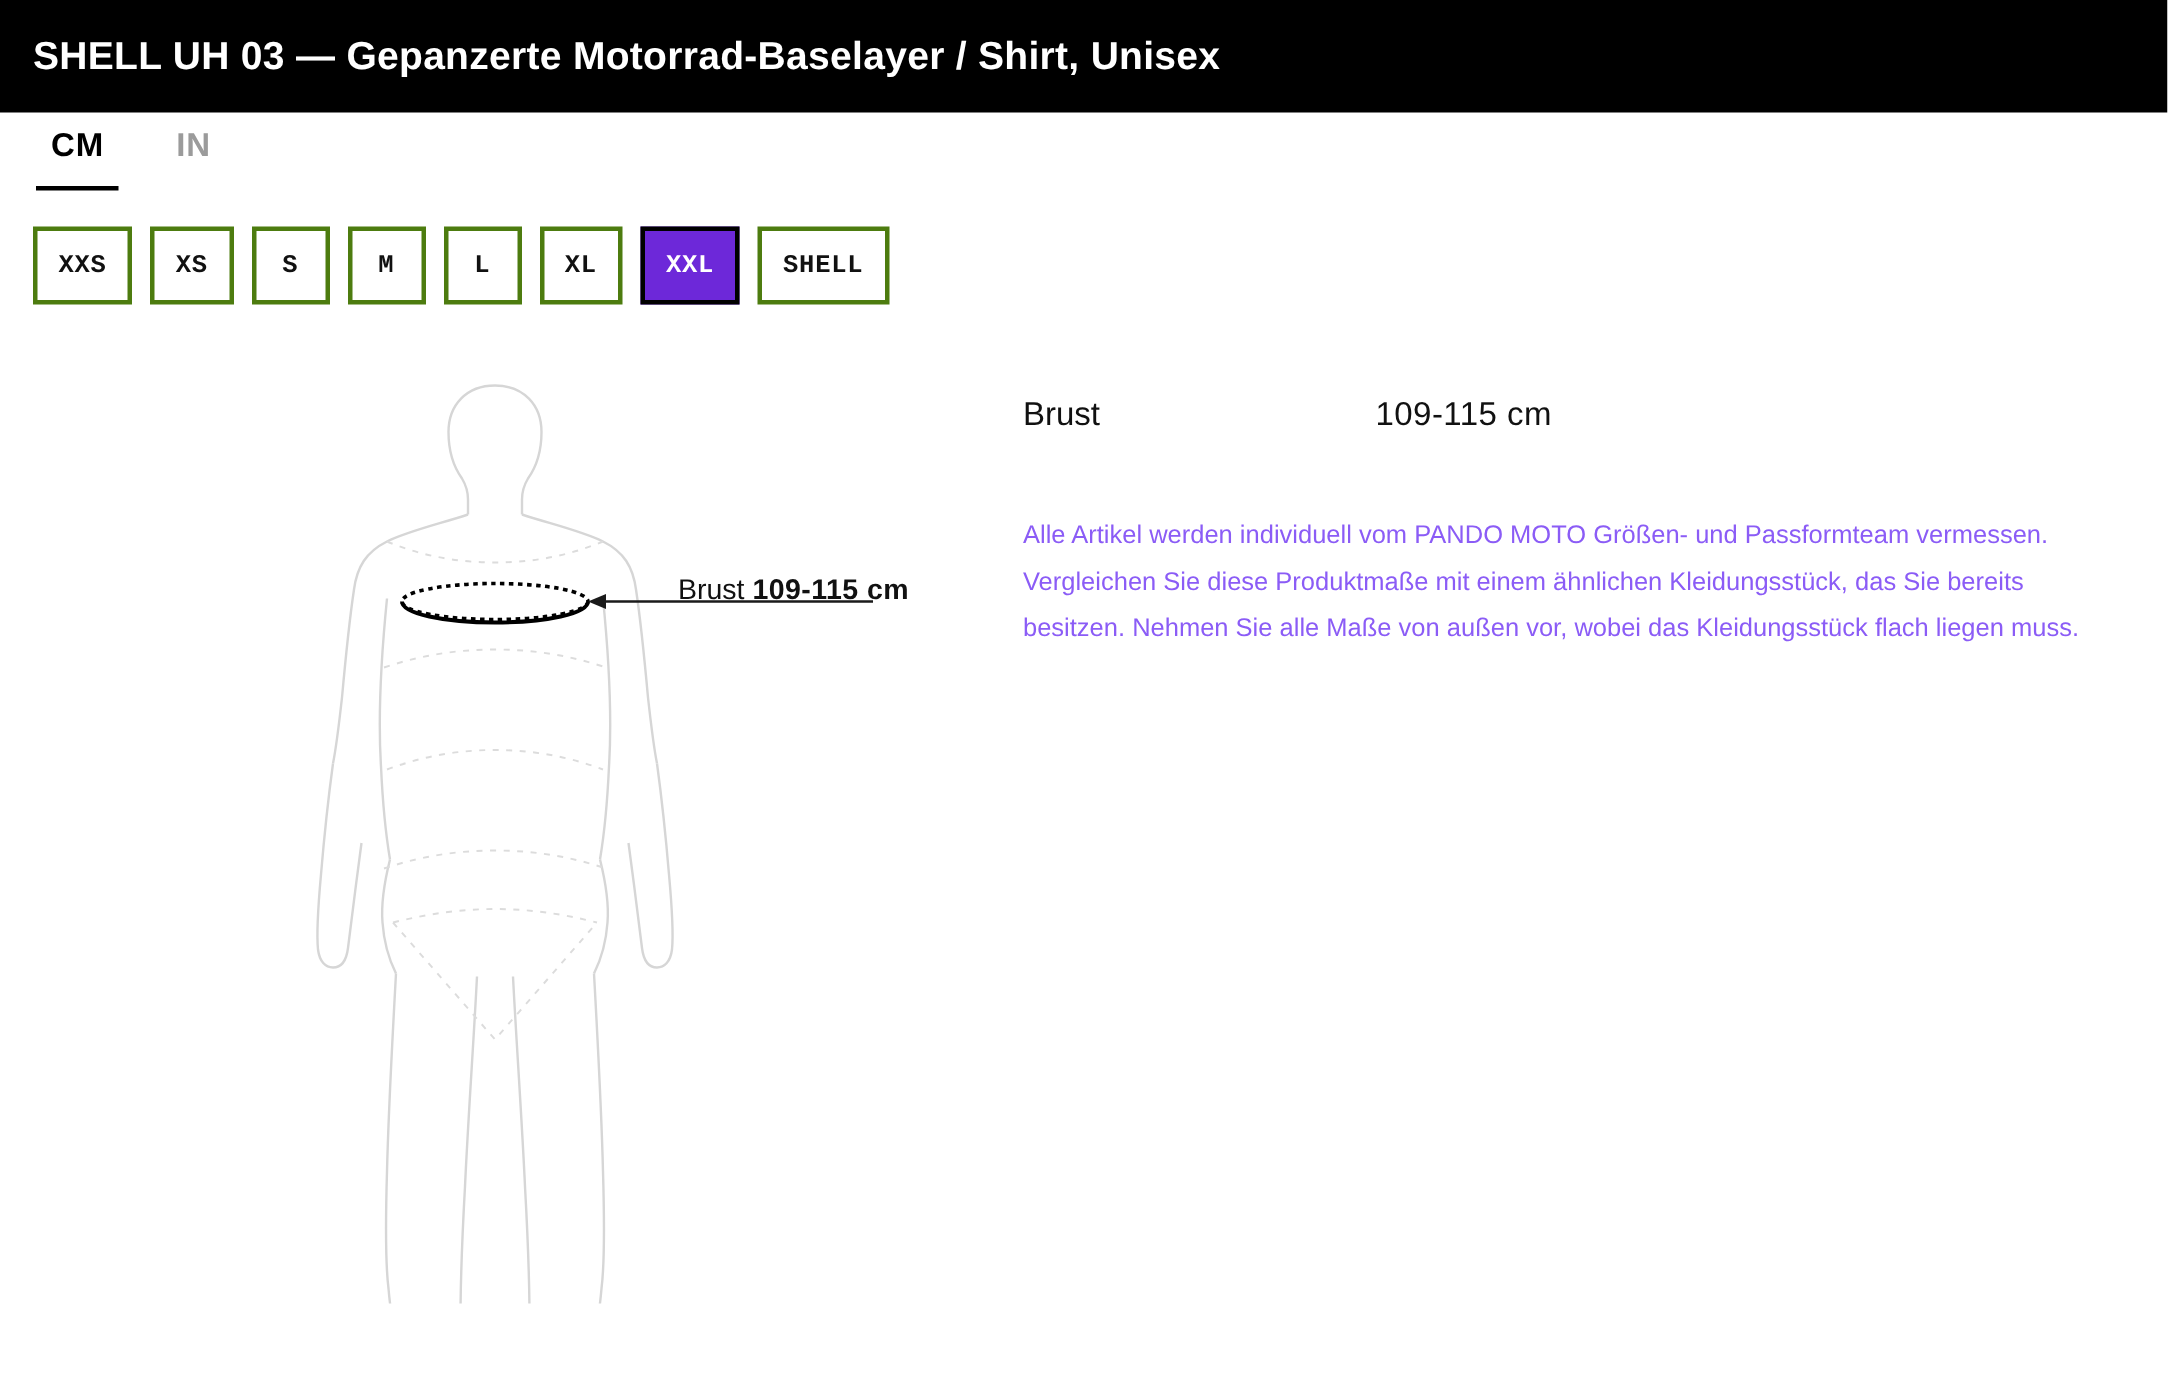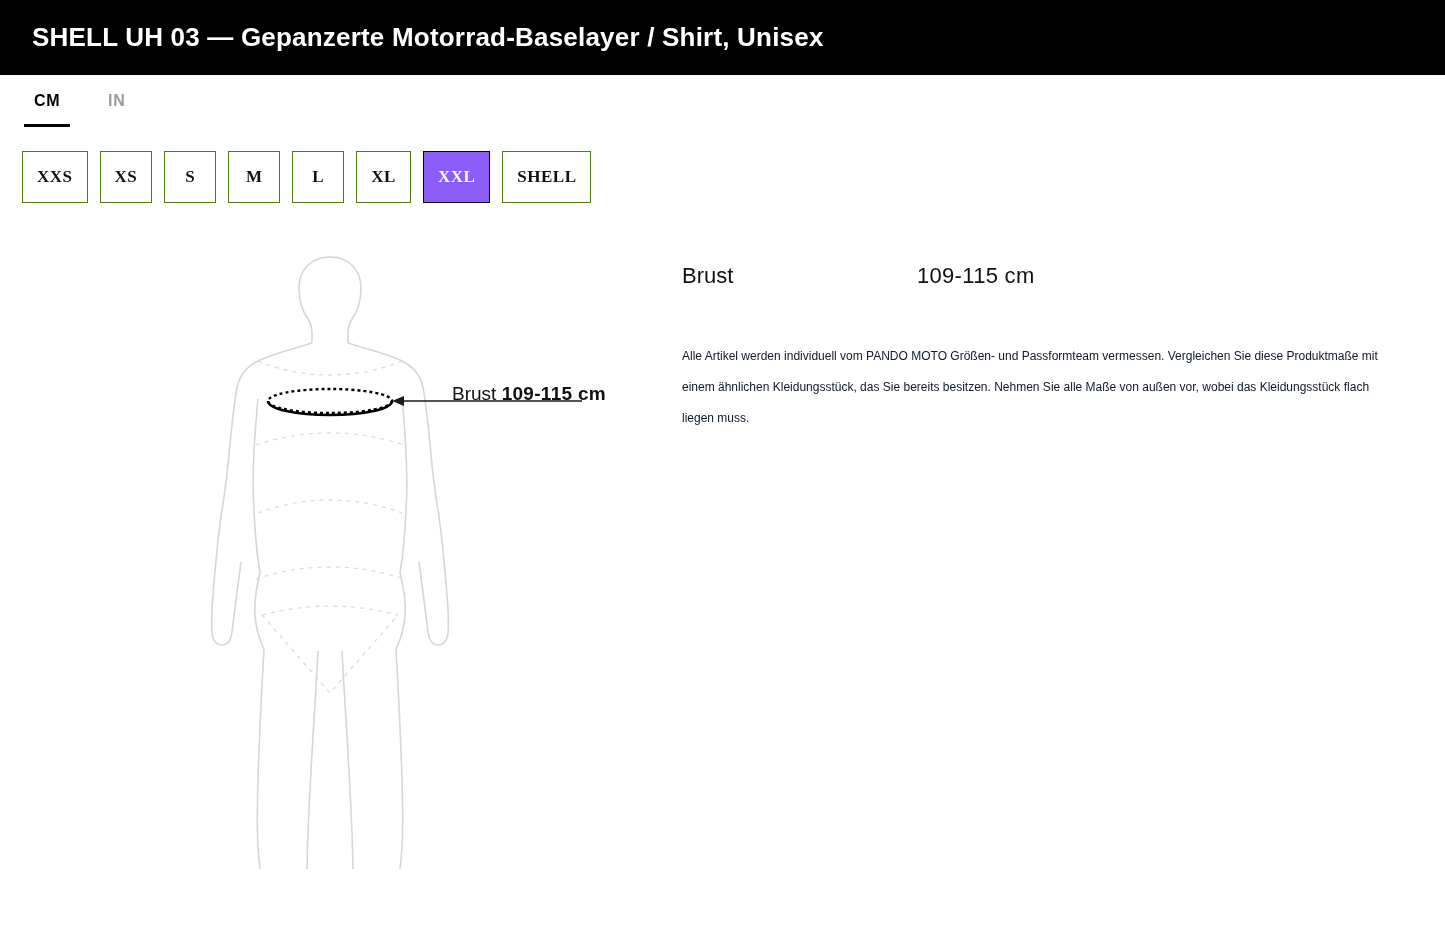--- a/index.html
+++ b/index.html
@@ -16,41 +16,41 @@
     position: relative;
   }
 
   
   .titlebar {
     background: #000000;
     color: #ffffff;
     height: 75px;
     display: flex;
     align-items: center;
-    padding: 0 32px;
+    padding: 0 22px;
     box-sizing: border-box;
   }
   .titlebar .title {
     font-size: 26px;
     font-weight: 700;
     letter-spacing: 0.2px;
     white-space: nowrap;
   }
 
   
   .unit-tabs {
     display: flex;
     align-items: flex-end;
     gap: 28px;
     padding: 26px 0 0 24px;
     height: 52px;
     box-sizing: border-box;
   }
   .unit-tab {
-    font-size: 16px;
+    font-size: 22px;
     font-weight: 700;
     letter-spacing: 0.6px;
     color: #9b9b9b;
     padding: 0 10px 14px 10px;
     cursor: pointer;
     border-bottom: 3px solid transparent;
     background: none;
     border-top: none;
     border-left: none;
     border-right: none;
@@ -63,36 +63,36 @@
 
   
   .size-row {
     display: flex;
     gap: 12px;
     padding: 24px 0 0 22px;
   }
   .size-btn {
     min-width: 52px;
     height: 52px;
-    border: 1px solid #4d7c0f;
+    border: 3px solid #4d7c0f;
     background: #ffffff;
     color: #111111;
     font-size: 17px;
     font-weight: 700;
     letter-spacing: 0.5px;
     display: flex;
     align-items: center;
     justify-content: center;
     padding: 14px 14px;
     box-sizing: border-box;
     cursor: pointer;
-    font-family: Liberation Serif, serif;
+    font-family: Liberation Mono, monospace;
   }
   .size-btn.selected {
-    background: #8b5cf6;
+    background: #6d28d9;
     color: #ffffff;
     border-color: #000000;
   }
 
   
   .content {
     display: flex;
     padding-top: 46px;
   }
   .figure-pane {
@@ -118,23 +118,23 @@
     color: #111111;
   }
   .measure-value {
     font-size: 22px;
     color: #111111;
     letter-spacing: 0.3px;
   }
 
   .desc {
     margin-top: 52px;
-    font-size: 12px;
+    font-size: 17px;
     line-height: 31px;
-    color: #0f172a;
+    color: #8b5cf6;
     max-width: 715px;
   }
 
   
   svg.body-figure {
     display: block;
   }
   .callout {
     position: absolute;
     left: 452px;

